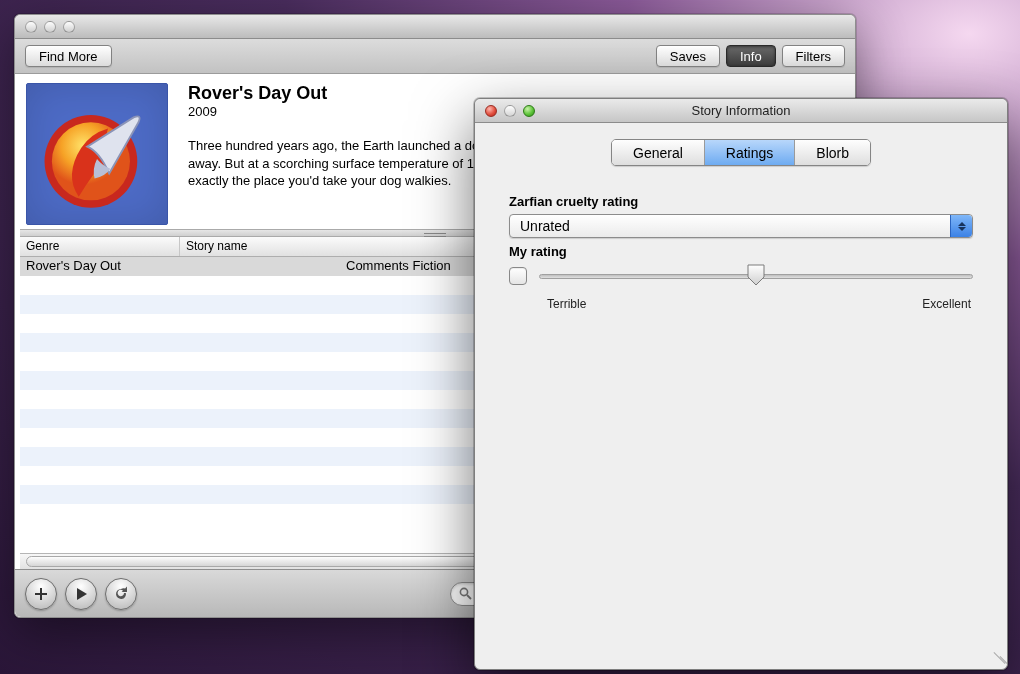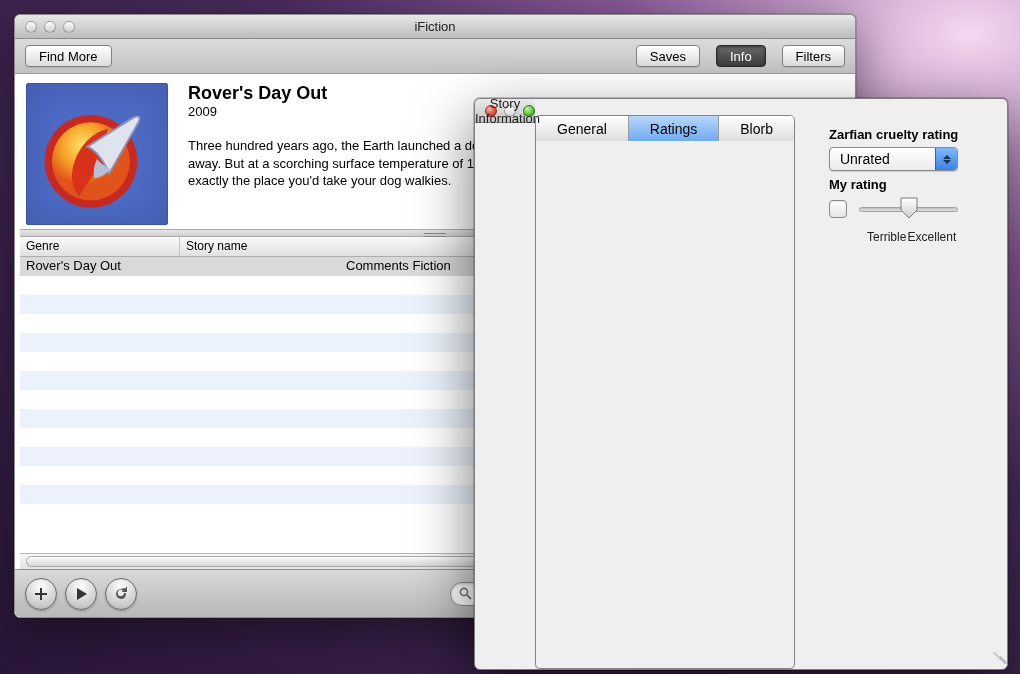--- a/index.html
+++ b/index.html
@@ -22,21 +22,21 @@
   border-bottom: 1px solid #8c8c8c; border-radius: 6px 6px 0 0;
   display: flex; align-items: center; position: relative;
 }
 .titlebar .lights { display:flex; gap:7px; margin-left:10px; }
 .light { width:12px; height:12px; border-radius:50%; border:1px solid rgba(0,0,0,0.3); background: linear-gradient(#fdfdfd 0%, #cfcfcf 100%); }
 .title-text { position:absolute; left:0; right:0; text-align:center; font-size:13px; color:#222; font-weight:500; pointer-events:none; }
 
 
 .toolbar {
   height: 35px; background: linear-gradient(#dcdcdc, #c2c2c2);
-  border-bottom: 1px solid #9b9b9b; display:flex; align-items:center; padding: 16px 10px; gap:16px;
+  border-bottom: 1px solid #9b9b9b; display:flex; align-items:center; padding: 16px 10px; gap:6px;
 }
 .btn {
   height:22px; padding:0 13px; font-size:13px;
   background: linear-gradient(#ffffff, #dcdcdc);
   border:1px solid #828282; border-radius:4px;
   box-shadow: inset 0 1px 0 #fff, 0 1px 1px rgba(0,0,0,0.1);
   cursor:pointer; display:flex; align-items:center;
 }
 .btn.selected {
   background: linear-gradient(#6a6a6a, #3c3c3c);
@@ -98,21 +98,21 @@
 .grip { position:absolute; right:4px; bottom:4px; width:14px; height:14px; opacity:0.5; }
 .grip:before, .grip:after { content:""; position:absolute; width:1px; background:#666; transform:rotate(-45deg); }
 .grip:before { height:16px; right:3px; top:-1px; }
 .grip:after { height:10px; right:-1px; top:4px; }
 
 
 .win-info {
   position:absolute; left:474px; top:98px; width:534px; height:572px;
   background:#efefef; border:1px solid #7e7e7e; border-radius:6px;
   box-shadow: 0 22px 60px rgba(0,0,0,0.55), 0 0 0 1px rgba(0,0,0,0.2);
-  display:flex; flex-direction:row; overflow:hidden;
+  display:flex; flex-direction:column; overflow:hidden;
 }
 .titlebar.info { background:linear-gradient(#eaeaea,#c6c6c6); }
 .light.red  { background: radial-gradient(circle at 35% 30%, #ffb7af, #e25140 55%, #b02014 100%); border-color:#9a2c22; }
 .light.amb  { background: linear-gradient(#fefefe,#d4d4d4); }
 .light.grn  { background: radial-gradient(circle at 35% 30%, #c9f2a9, #5fc53b 55%, #2e8b17 100%); border-color:#2d7b17; }
 .tab-row { display:flex; justify-content:center; margin-top:16px; }
 .segtabs { display:flex; border:1px solid #858585; border-radius:5px; overflow:hidden; box-shadow:0 1px 1px rgba(0,0,0,0.15); }
 .segtab {
   height:25px; padding:0 21px; font-size:14px; display:flex; align-items:center; cursor:pointer;
   background:linear-gradient(#fefefe,#dedede); border-right:1px solid #9a9a9a;
@@ -137,21 +137,20 @@
 </head>
 <body>
 
 <div class="win-main">
   <div class="titlebar">
     <div class="lights">
       <div class="light"></div>
       <div class="light"></div>
       <div class="light"></div>
     </div>
-    <div class="title-text">iFiction</div>
   </div>
 
   <div class="toolbar">
     <button class="btn">Find More</button>
     <div class="spacer"></div>
     <button class="btn">Saves</button>
     <button class="btn selected">Info</button>
     <button class="btn">Filters</button>
   </div>
 

